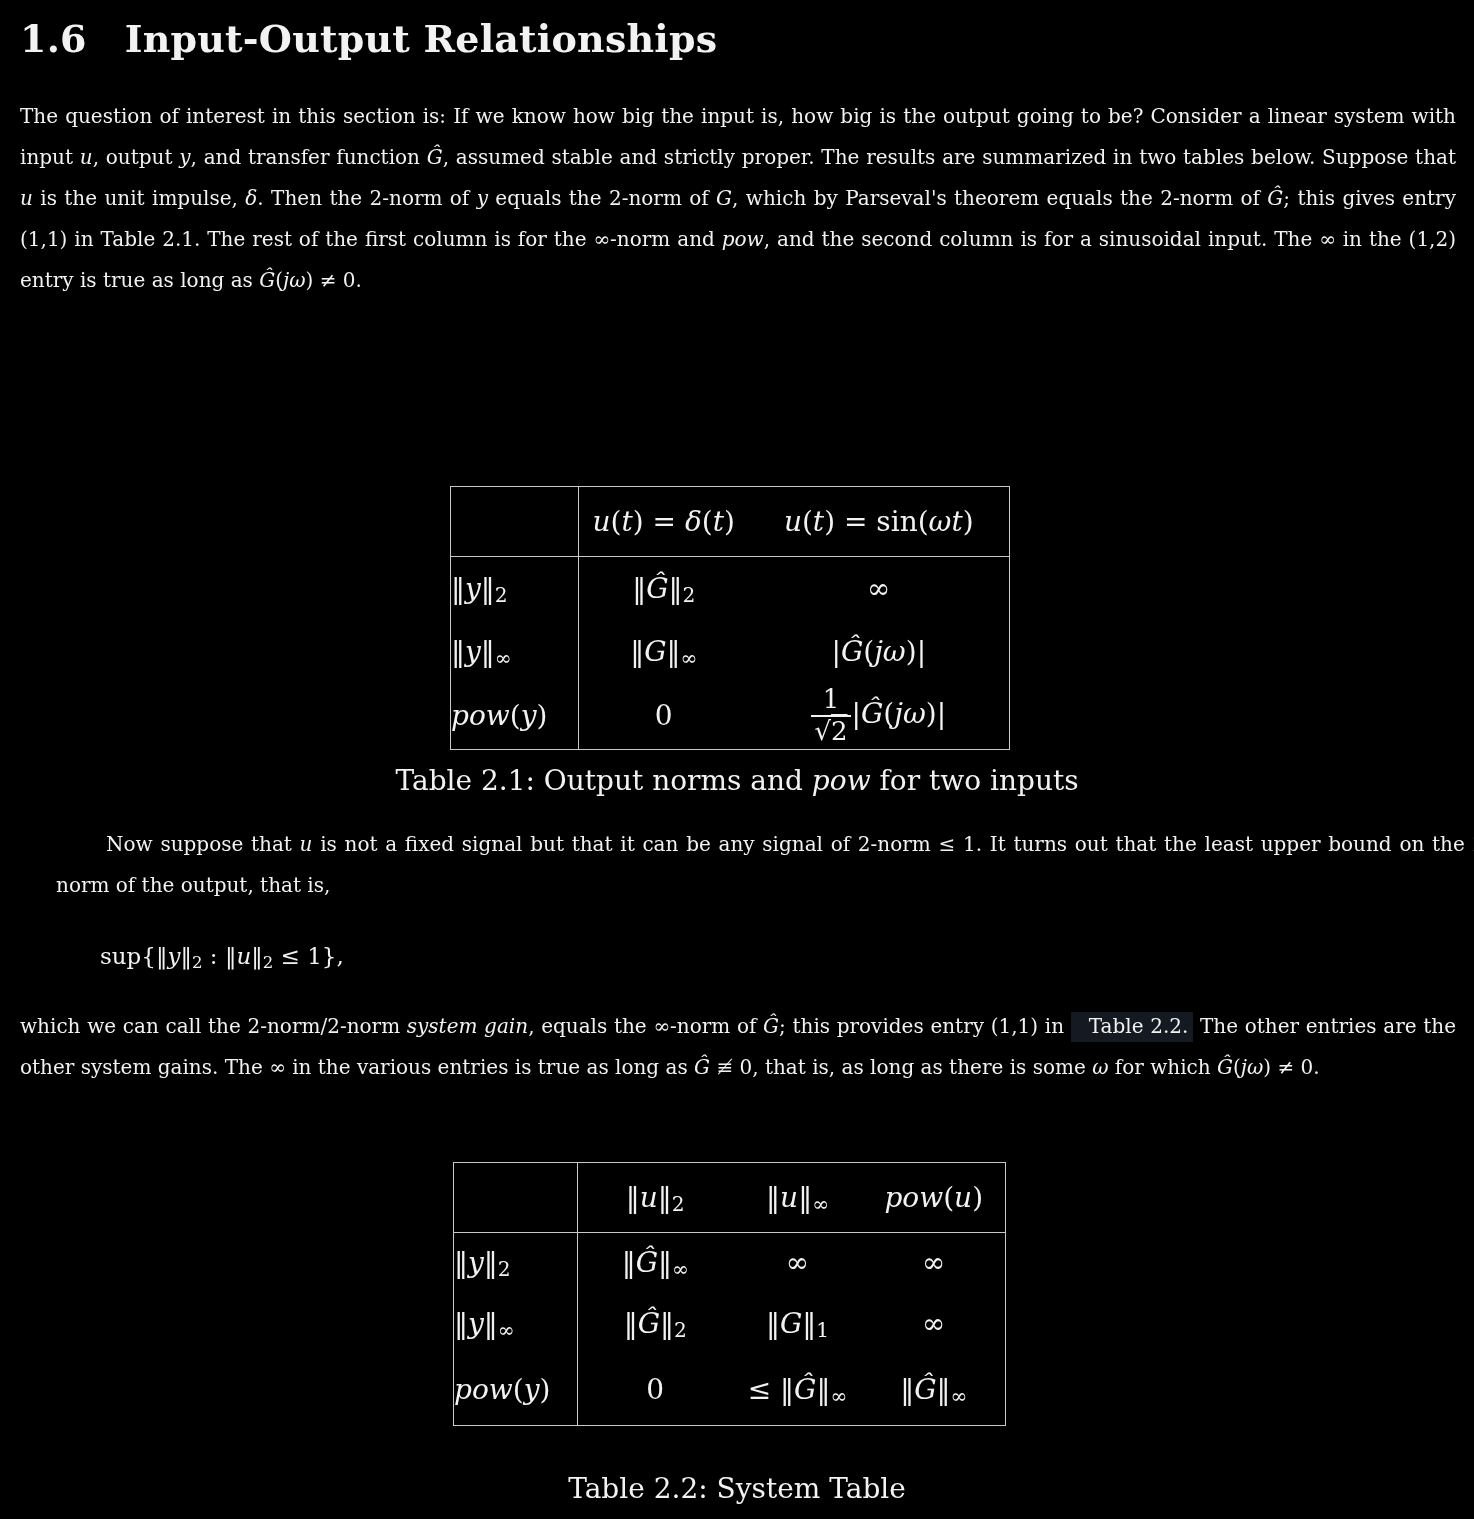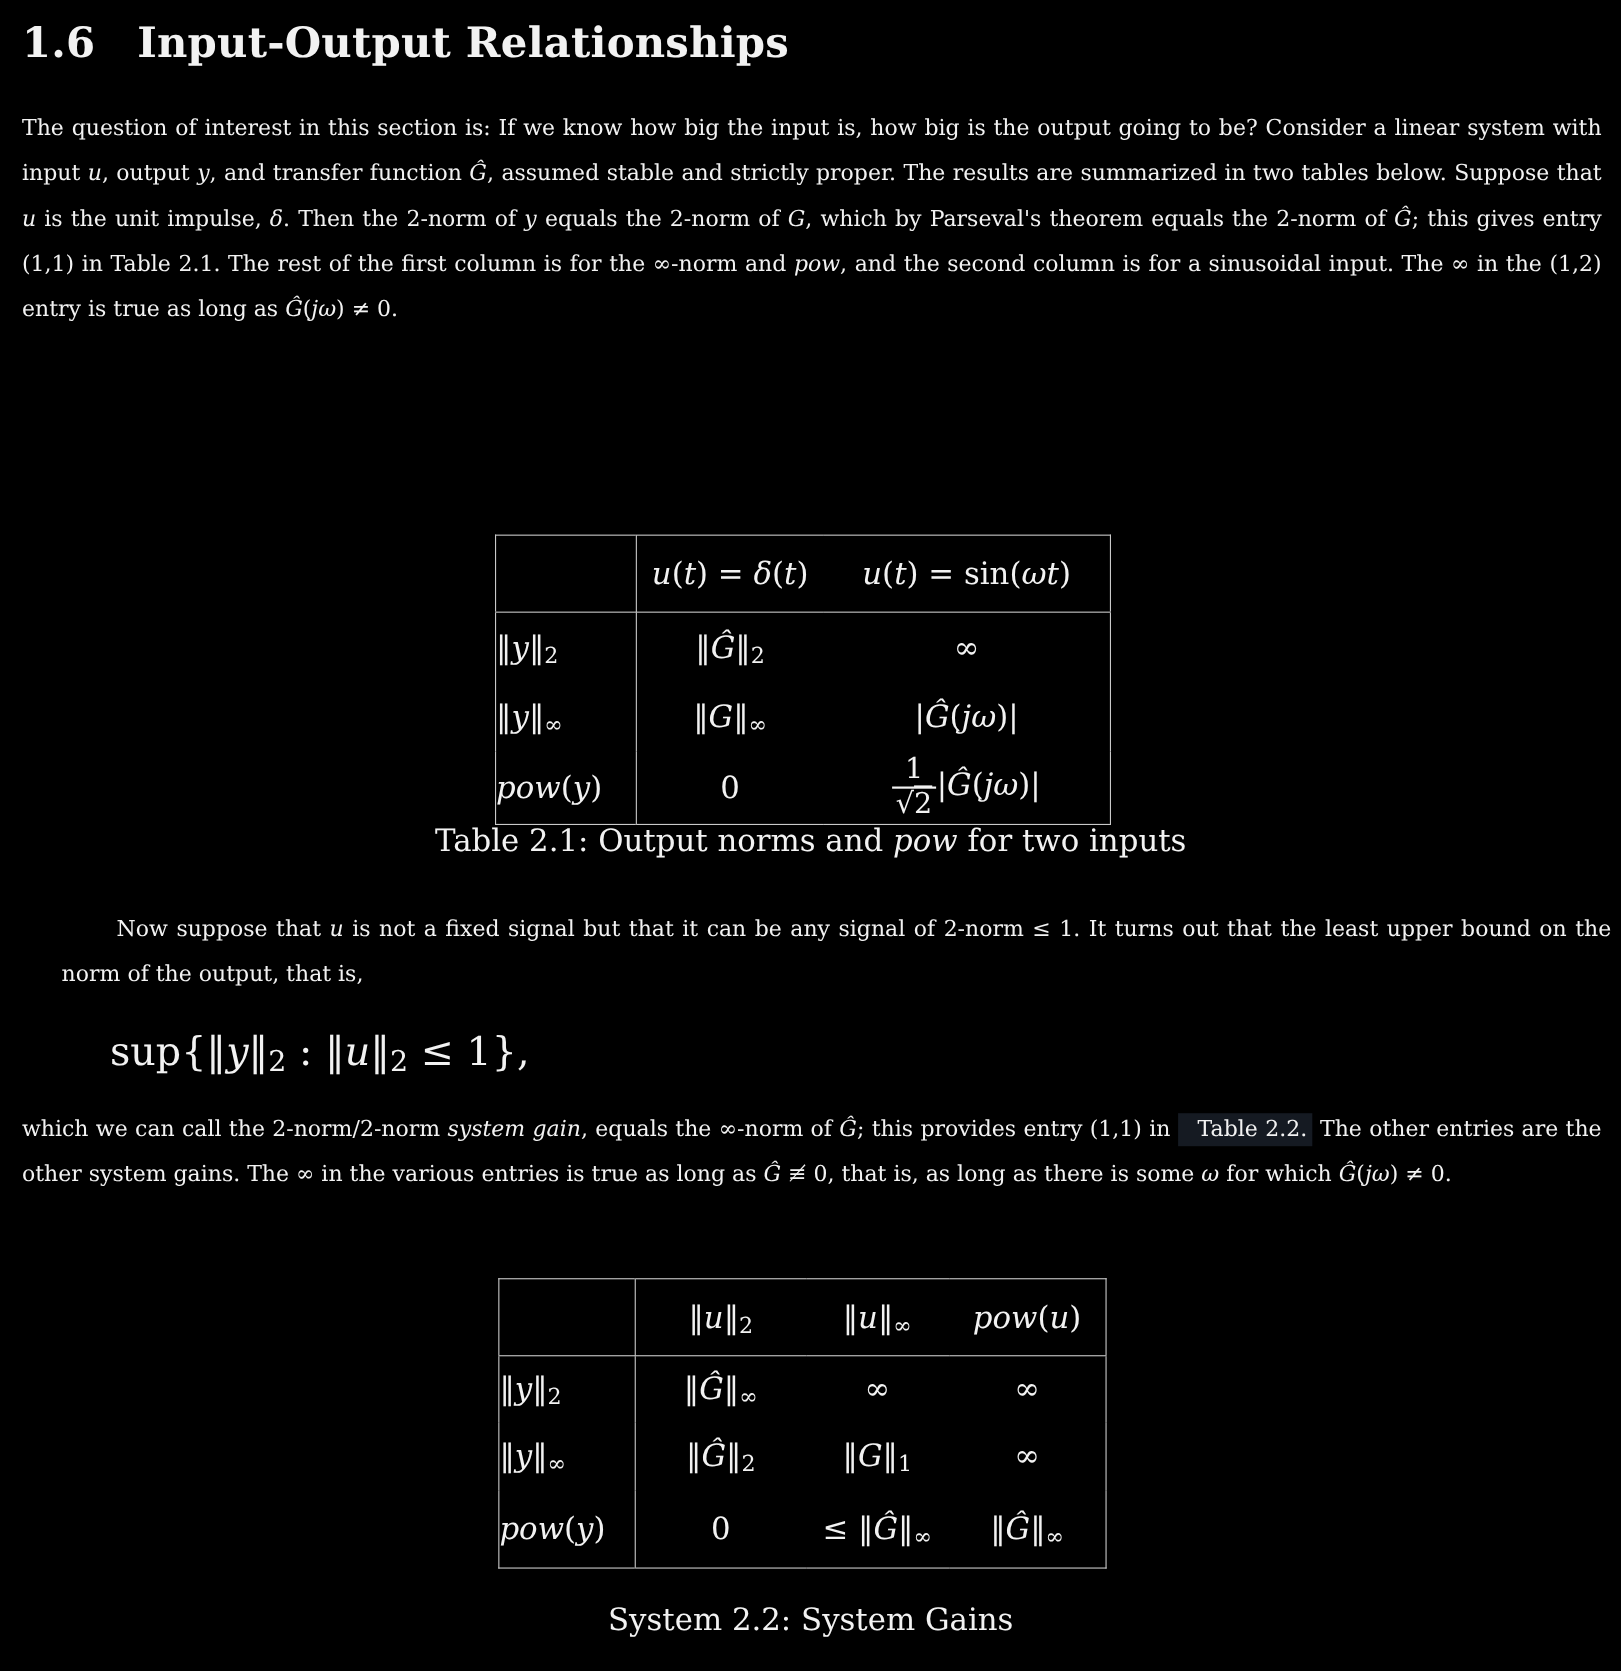--- a/index.html
+++ b/index.html
@@ -29,21 +29,21 @@
     position:absolute;left:20px;width:1436px;
     font-size:20px;line-height:41px;
     text-align:justify;
   }
   .para1{top:96px;}
   .para2{top:824px;text-indent:50px;margin-left:36px;}
   .para3{top:1006px;}
 
   .formula{
     position:absolute;left:100px;top:936px;
-    font-size:36px;line-height:41px;white-space:nowrap;
+    font-size:23px;line-height:41px;white-space:nowrap;
   }
 
   i{font-style:italic;}
   sub{font-size:0.72em;vertical-align:-0.22em;line-height:0;}
 
   .link-highlight{
     background:var(--link-bg);
     padding:2px 5px 4px 18px;
     cursor:pointer;
   }
@@ -80,21 +80,21 @@
   .frac{
     display:inline-flex;flex-direction:column;
     text-align:center;vertical-align:middle;
     font-size:26px;line-height:1.15;margin-right:1px;
   }
   .frac .den{border-top:2px solid var(--fg);padding:0 3px;}
   .rad{text-decoration:overline;}
 
   .caption{
     position:absolute;left:0;width:1474px;
-    text-align:center;font-size:28px;
+    text-align:center;font-size:28px;margin-top:16px;
   }
   .caption1{top:748px;}
   .caption2{top:1456px;}
 </style>
 </head>
 <body>
 
 <div class="page">
 
   <h1 class="section-heading"><span class="num">1.6</span><span>Input-Output Relationships</span></h1>
@@ -159,15 +159,15 @@
     </tr>
     <tr class="r3">
       <td class="rowlab c1"><i>pow</i>(<i>y</i>)</td>
       <td class="c2">0</td>
       <td class="c3">≤ ‖<i>Ĝ</i>‖<sub>∞</sub></td>
       <td class="c4">‖<i>Ĝ</i>‖<sub>∞</sub></td>
     </tr>
   </tbody>
     </table>
 
-  <div class="caption caption2">System 2.2: System Gains</div>
+  <div class="caption caption2">Table 2.2: System Table</div>
 
 </div>
 
 </body></html>

